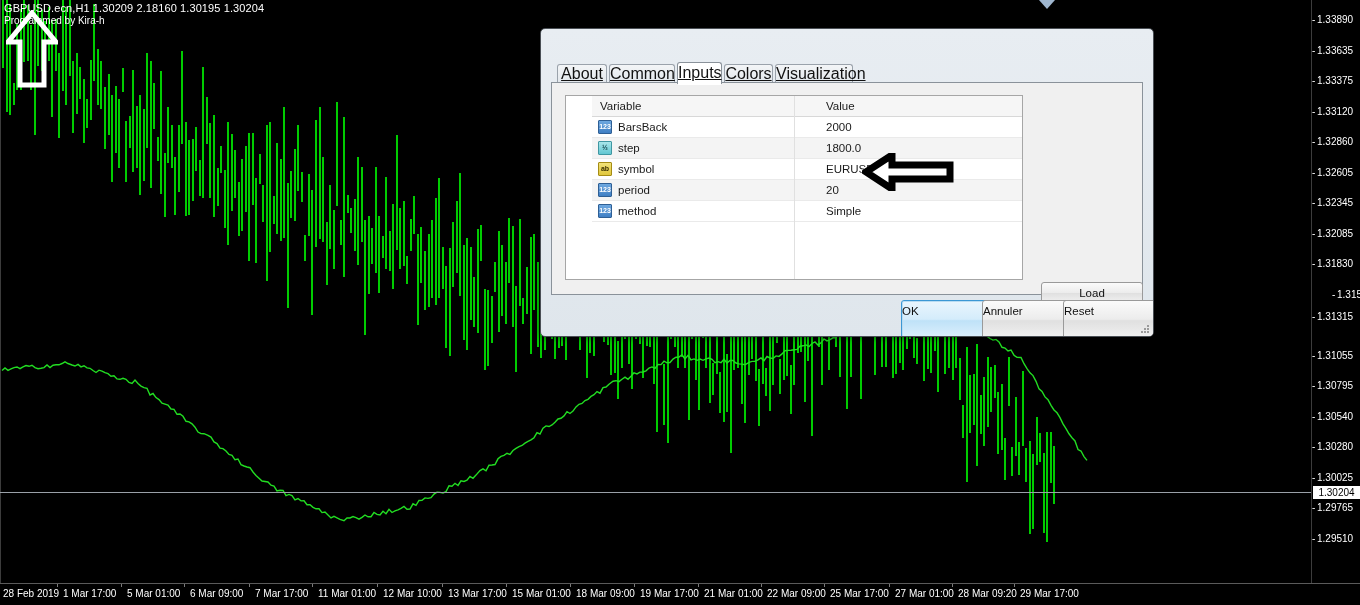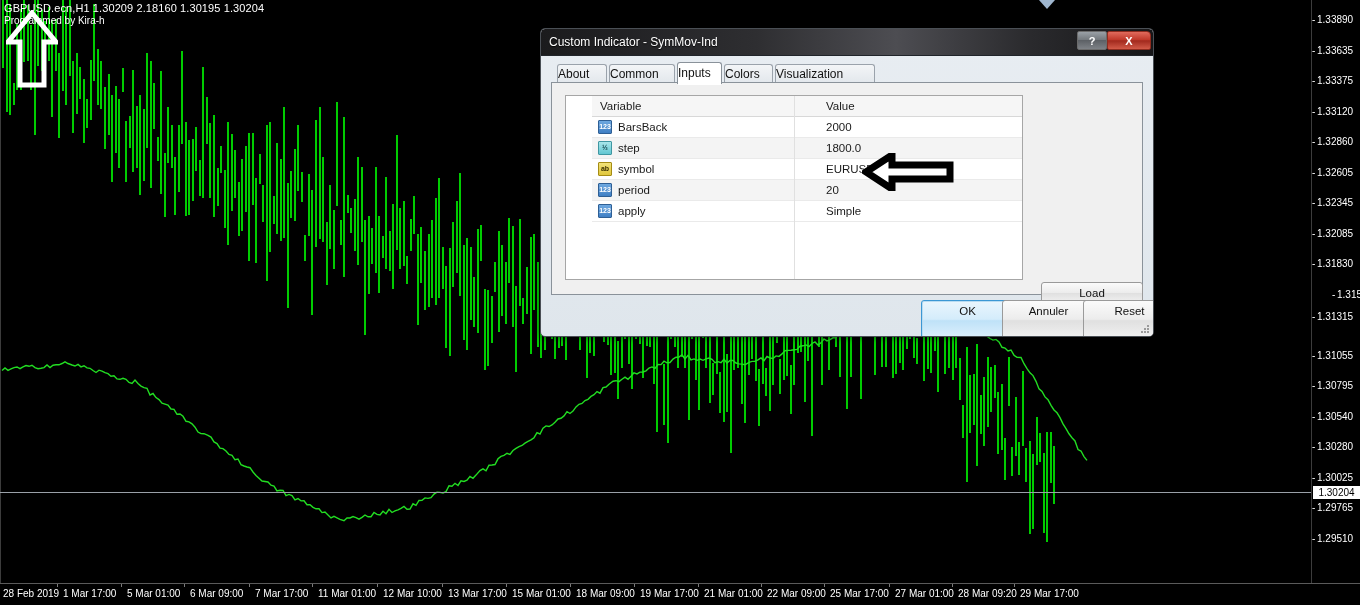--- a/index.html
+++ b/index.html
@@ -137,23 +137,24 @@
   #tabstrip {
     position: absolute; left: 10px; top: 33px;
     width: 592px; height: 21px;
   }
   .tab {
     position: absolute; top: 2px; height: 19px;
     background: linear-gradient(to bottom, #f3f5f7 0%, #e2e7ec 100%);
     border: 1px solid #9aa2ab;
     border-bottom: none;
     border-top-left-radius: 3px; border-top-right-radius: 3px;
-    font-size: 12px; line-height: 18px; color: #111111;
-    text-align: left; box-sizing: border-box;
+    font-size: 16px; line-height: 18px; color: #111111;
+    text-align: center; box-sizing: border-box;
     cursor: pointer;
+    text-decoration: underline;
   }
   .tab.active {
     top: 0px; height: 22px;
     background: #ffffff;
     border-color: #8a929a;
     line-height: 20px;
     z-index: 3;
   }
   #tab-underline {
     position: absolute; left: 10px; top: 53px; width: 592px; height: 1px;
@@ -240,22 +241,22 @@
   #btn-load { top: 199px; }
   #btn-save { top: 232px; }
 
   .botbtn {
     position: absolute; top: 271px;
     height: 40px;
     background: linear-gradient(to bottom, #fbfbfb 0%, #ececec 48%, #e0e0e0 52%, #f2f2f2 100%);
     border: 1px solid #9a9a9a;
     border-radius: 3px;
     font-size: 11.5px; color: #111111;
-    line-height: 21px; text-align: center;
-    box-sizing: border-box; cursor: pointer; margin-left: 20px;
+    line-height: 21px; text-align: left;
+    box-sizing: border-box; cursor: pointer;
   }
   #btn-ok {
     left: 360px; width: 93px;
     background: linear-gradient(to bottom, #eaf5fd 0%, #d4ecfb 48%, #bfe2f8 52%, #dff1fd 100%);
     border: 1px solid #3c97d4;
     box-shadow: 0 0 0 1px #b9dcf2 inset;
   }
   #btn-cancel { left: 441px; width: 93px; }
   #btn-reset { left: 522px; width: 93px; }
 
@@ -655,32 +656,27 @@
       <div class="time-sep" style="left: 889px;"></div>
       <div class="time-tick" style="left: 895px;">27 Mar 01:00</div>
       <div class="time-sep" style="left: 952px;"></div>
       <div class="time-tick" style="left: 958px;">28 Mar 09:20</div>
       <div class="time-sep" style="left: 1014px;"></div>
       <div class="time-tick" style="left: 1020px;">29 Mar 17:00</div>
     </div>
 
   <div id="dialog">
 
-    <div id="dialog-titlebar">
-      <div id="dialog-title">Custom Indicator - SymMov-Ind</div>
-      <div class="tb-btn" id="btn-help" style="left:536px;">?</div>
-      <div class="tb-btn" id="btn-close" style="left:566px;">X</div>
-    </div>
 
     <div id="tabstrip">
         <div class="tab" style="left: 6px; width: 50px;">About</div>
         <div class="tab" style="left: 58px; width: 66px;">Common</div>
         <div class="tab active" style="left: 126px; width: 45px;">Inputs</div>
         <div class="tab" style="left: 173px; width: 49px;">Colors</div>
-        <div class="tab" style="left: 224px; width: 100px;">Visualization</div>
+        <div class="tab" style="left: 224px; width: 78px;">Visualization</div>
         <div style="position: absolute; left: 127px; top: 20px; width: 43px; height: 3px; background: rgb(255, 255, 255); z-index: 4;"></div>
       </div>
     <div id="tab-underline"></div>
 
     <div id="panel">
 
       <div id="params-box">
         <div id="params-header">
           <div class="hcell" style="left:8px;">Variable</div>
           <div class="hcell" style="left:234px;">Value</div>
@@ -701,21 +697,21 @@
               <div class="pname">symbol</div>
               <div class="pval">EURUSD.ecn</div>
             </div>
             <div class="prow alt">
               <div class="picon int">123</div>
               <div class="pname">period</div>
               <div class="pval">20</div>
             </div>
             <div class="prow">
               <div class="picon int">123</div>
-              <div class="pname">apply</div>
+              <div class="pname">method</div>
               <div class="pval">Simple</div>
             </div>
           </div>
         <div id="col-split"></div>
       </div>
 
       <div class="sidebtn" id="btn-load">Load</div>
       <div class="sidebtn" id="btn-save">Save</div>
     </div>
 

